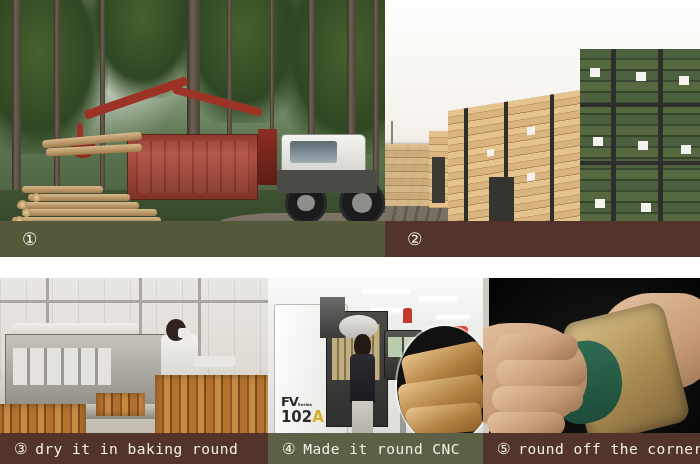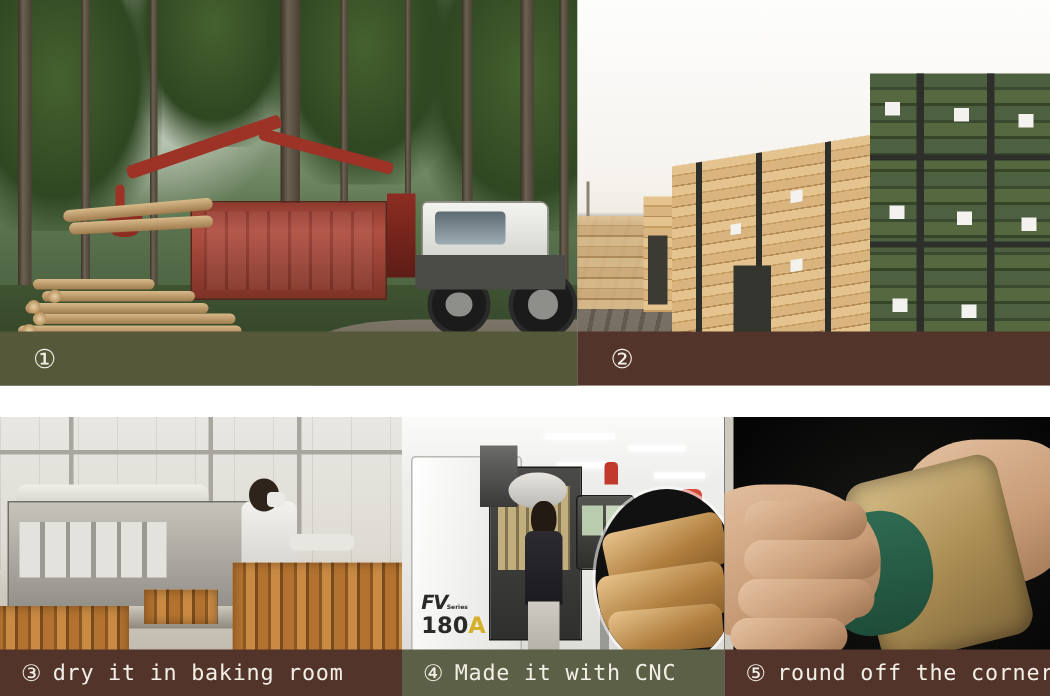--- a/index.html
+++ b/index.html
@@ -110,21 +110,21 @@
       background:linear-gradient(#fbfbfa,#ececeb); }
   .ceil-light { position:absolute; height:4px; background:#ffffff; box-shadow:0 0 4px #fff; }
   .cnc-body { position:absolute; left:3%; top:14%; width:34%; height:72%;
       background:linear-gradient(100deg,#ffffff,#e2e2de); border:1px solid #b9b9b4; border-radius:3px; }
   .cnc-door { position:absolute; left:27%; top:18%; width:29%; height:62%;
       background:linear-gradient(#4a4a48,#2f2f2e); border:1px solid #1c1c1b; }
   .cnc-door:after { content:""; position:absolute; left:8%; top:10%; width:80%; height:50%;
       background:repeating-linear-gradient(90deg,#d8c18a 0 5px,#8d7c52 5px 7px); opacity:.85; }
   .cnc-label { position:absolute; left:6%; top:62%; color:#2a2a28;
       font-family:"DejaVu Sans", sans-serif; font-weight:bold; line-height:1; }
-  .cnc-label .fv { font-size:13px; font-style:italic; letter-spacing:-1px; }
+  .cnc-label .fv { font-size:13px; letter-spacing:-1px; }
   .cnc-label .num { font-size:15px; }
   .cnc-label .a { color:#d6b02a; }
   .cnc-label .sm { font-size:4px; letter-spacing:0; }
   .op-head { position:absolute; left:40%; top:30%; width:8%; height:13%;
       border-radius:45%; background:#231a14; }
   .op-body { position:absolute; left:38%; top:41%; width:12%; height:26%;
       background:linear-gradient(#2b2b31,#1a1a1f); border-radius:5px 5px 0 0; }
   .op-legs { position:absolute; left:39%; top:66%; width:10%; height:26%;
       background:linear-gradient(#cfcbc2,#a9a59c); }
   .panel-box { position:absolute; left:54%; top:28%; width:18%; height:27%;
@@ -287,40 +287,40 @@
         <div class="worker-head"></div>
         <div class="worker-mask"></div>
         <div style="position:absolute;left:72%;top:42%;width:16%;height:6%;background:#e8e6e0;border-radius:4px;"></div>
 
         <div class="woodstack" style="left:-2%;top:68%;width:34%;height:34%;"></div>
         <div class="woodstack" style="left:58%;top:52%;width:46%;height:50%;"></div>
         <div class="woodstack" style="left:36%;top:62%;width:18%;height:12%;"></div>
       </div>
       <div class="caption cap-brown">
         <span class="cap-num">③</span>
-        <span>dry it in baking room</span>
+        <span>dry it in baking round</span>
       </div>
     </div>
 
     <div class="panel p4" style="width:215px;height:186px;">
       <div class="photo">
         <div class="ceiling"></div>
         <div class="ceil-light" style="left:44%;top:6%;width:22%;"></div>
         <div class="ceil-light" style="left:70%;top:10%;width:18%;"></div>
         <div class="ceil-light" style="left:48%;top:16%;width:16%;"></div>
         <div class="ceil-light" style="left:78%;top:20%;width:16%;"></div>
 
         <div class="cnc-body"></div>
         <div class="cnc-door"></div>
         <div style="position:absolute;left:24%;top:10%;width:12%;height:22%;background:linear-gradient(#6b6b69,#3a3a38);"></div>
         <div style="position:absolute;left:33%;top:20%;width:18%;height:13%;background:linear-gradient(#e8e6e1,#b9b7b1);border-radius:50%;"></div>
 
         <div class="cnc-label">
           <div><span class="fv">FV</span><span class="sm">Series</span></div>
-          <div><span class="num">180</span><span class="num a">A</span></div>
+          <div><span class="num">102</span><span class="num a">A</span></div>
         </div>
 
         <div class="op-head"></div>
         <div class="op-body"></div>
         <div class="op-legs"></div>
 
         <div class="panel-box">
           <div class="panel-screen"></div>
           <div class="panel-screen2"></div>
         </div>
@@ -331,21 +331,21 @@
         <div class="wood-circle">
           <div class="slab" style="left:6%;top:18%;width:86%;height:30%;border-radius:8px;transform:rotate(-12deg);"></div>
           <div class="slab" style="left:2%;top:44%;width:90%;height:30%;border-radius:8px;transform:rotate(-8deg);"></div>
           <div class="slab" style="left:10%;top:66%;width:80%;height:24%;border-radius:8px;transform:rotate(-5deg);"></div>
         </div>
 
         <div style="position:absolute;left:2%;top:86%;width:30%;height:5%;background:#cf4236;"></div>
       </div>
       <div class="caption cap-olive">
         <span class="cap-num">④</span>
-        <span>Made it with CNC</span>
+        <span>Made it round CNC</span>
       </div>
     </div>
 
     <div class="panel p5" style="width:217px;height:186px;">
       <div class="photo">
         <div class="p5-bg"></div>
         <div class="edge-strip"></div>
 
         <div class="hand" style="right:-6%;top:8%;width:52%;height:52%;border-radius:46% 30% 40% 50%;"></div>
         <div class="hand" style="right:18%;top:34%;width:20%;height:26%;border-radius:45%;"></div>

